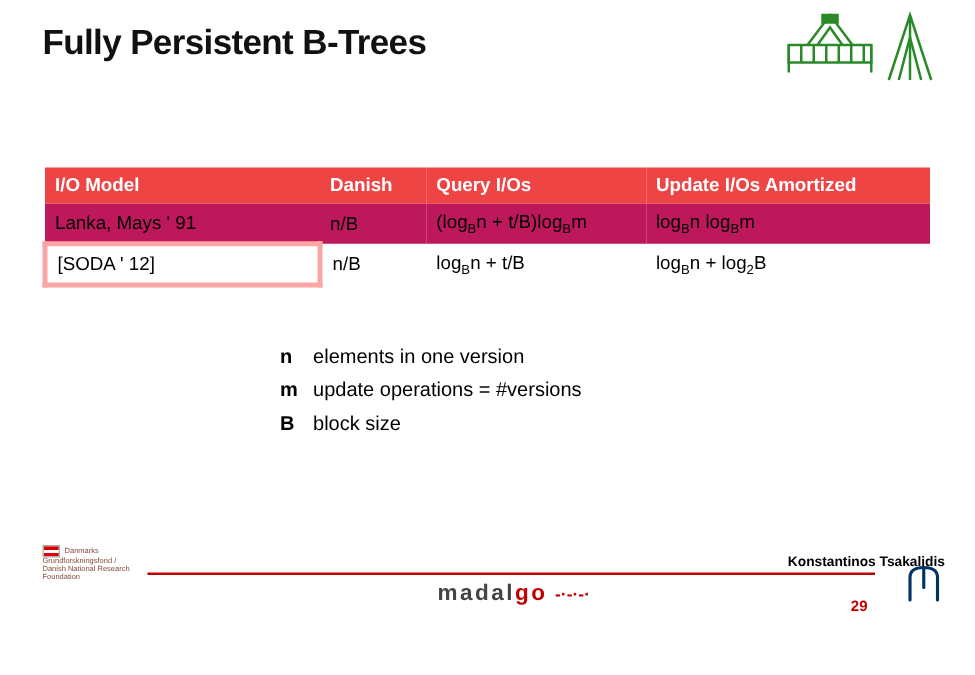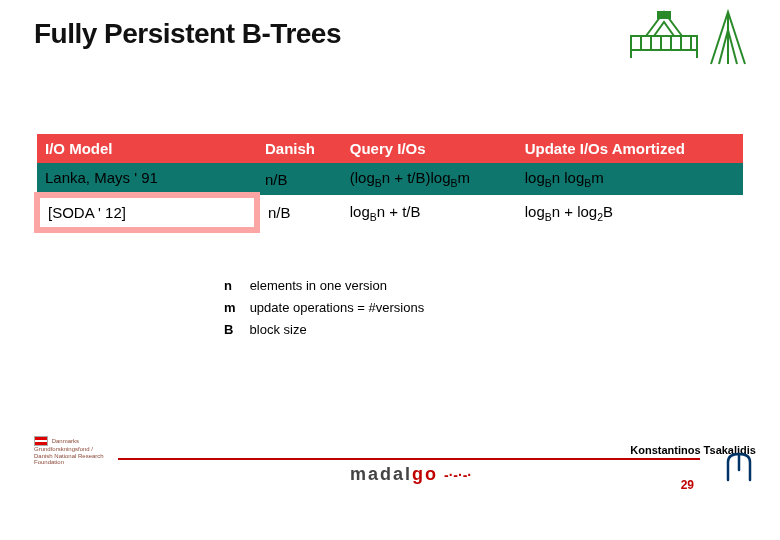--- a/index.html
+++ b/index.html
@@ -3,25 +3,25 @@
 <meta charset="utf-8">
 <style>
   * { box-sizing: border-box; margin: 0; padding: 0; }
   html, body { width: 780px; height: 540px; font-family: Verdana, Arial, sans-serif; background: #fff; color: #000; }
   .slide { position: relative; width: 780px; height: 524px; padding: 18px 34px 0 34px; }
   .title { font-size: 28px; font-weight: 700; color: #111; letter-spacing: -0.5px; }
   .logo-top { position: absolute; top: 8px; right: 24px; width: 130px; height: 64px; }
   .table { width: 100%; margin-top: 84px; border-collapse: collapse; font-size: 15px; }
   .table th, .table td { text-align: left; padding: 6px 8px; }
   .table thead th { background: #ef4444; color: #fff; font-weight: 700; }
-  .row-grey td { background: #0f766e; }
+  .row-grey td { background: #be185d; }
   .ref { text-align: right; padding-right: 16px; width: 220px; }
-  .highlight { border: 6px solid #fca5a5; }
+  .highlight { border: 4px solid #fca5a5; }
   .sub { font-size: 0.7em; vertical-align: sub; }
-  .legend { margin: 42px 0 0 190px; font-size: 13px; line-height: 1.7; }
+  .legend { margin: 42px 0 0 190px; font-size: 16px; line-height: 1.7; }
   .legend b { font-weight: 700; display: inline-block; width: 22px; }
   .footer { position: absolute; left: 34px; right: 24px; bottom: 10px; height: 78px; }
   .footer-line { position: absolute; top: 22px; left: 84px; right: 56px; height: 2px; background: #c00000; }
   .footer-name { position: absolute; top: 8px; left: 0; right: 0; text-align: right; font-size: 11px; font-weight: 700; }
   .footer-logo-left { position: absolute; left: 0; top: 0; width: 78px; height: 40px; font-size: 6px; color: #8b4a3a; line-height: 1.1; }
   .flag { display: inline-block; width: 14px; height: 10px; background: linear-gradient(180deg,#d00 33%, #fff 33% 66%, #d00 66%); border: 0.5px solid #aaa; vertical-align: middle; margin-right: 2px; }
   .madalgo { position: absolute; top: 28px; left: 0; right: 0; text-align: center; font-size: 18px; letter-spacing: 2px; font-weight: 700; }
   .madalgo .m1 { color: #444; margin-left: 32px; }
   .madalgo .m2 { color: #c00000; }
   .dots { margin-left: 6px; letter-spacing: 0; color: #c00000; font-size: 14px; }

